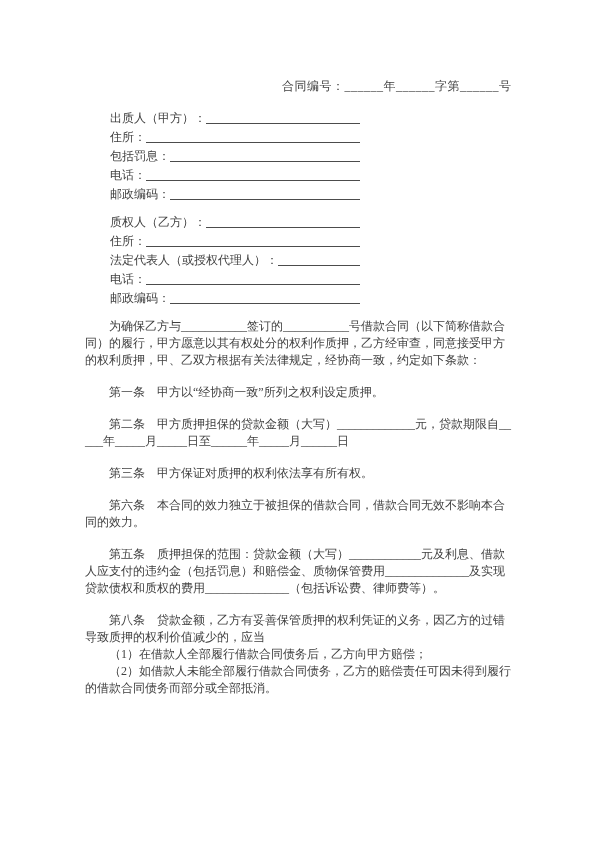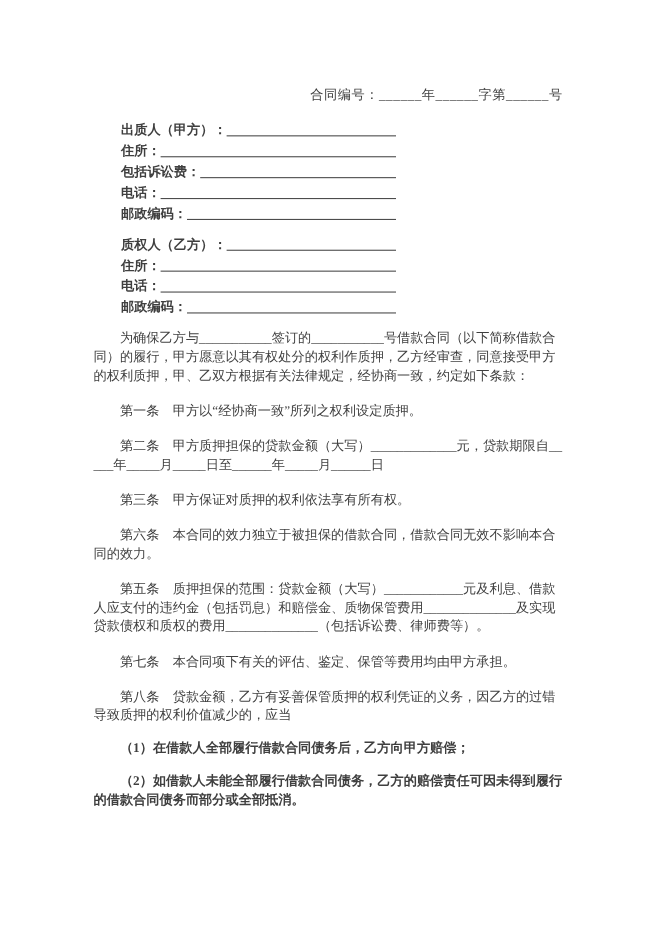--- a/index.html
+++ b/index.html
@@ -22,21 +22,20 @@
     font-size: 12px;
     line-height: 17px;
   }
   .contract-no {
     margin-left: 197px;
     white-space: nowrap;
     letter-spacing: 0.5px;
   }
   .fields {
     margin-left: 25px;
-    font-weight: bold;
   }
   .fields.party-a { margin-top: 13px; }
   .fields.party-b { margin-top: 9px; }
   .frow {
     display: flex;
     width: 250px;
     height: 19px;
     align-items: flex-end;
   }
   .frow .label {
@@ -48,61 +47,65 @@
     margin-bottom: 3px;
     min-width: 30px;
   }
   .para {
     margin: 15px 0 0 0;
     text-indent: 2em;
     line-height: 17px;
     word-break: break-all;
   }
   .para.intro { margin-top: 11px; }
-  .para.sub { margin-top: 13px; font-weight: bold; }
+  .para.sub { margin-top: 0; }
   .art-no { margin-right: 1em; }
 </style>
 </head>
 <body>
 
 <div class="page">
   <div class="doc-body">
 
     <div class="contract-no">合同编号：______年______字第______号</div>
 
     <div class="fields party-a">
       <div class="frow">
         <span class="label">出质人（甲方）：</span>
         <span class="blank"></span>
       </div>
       <div class="frow">
         <span class="label">住所：</span>
         <span class="blank"></span>
       </div>
       <div class="frow">
-        <span class="label">包括诉讼费：</span>
+        <span class="label">包括罚息：</span>
         <span class="blank"></span>
       </div>
       <div class="frow">
         <span class="label">电话：</span>
         <span class="blank"></span>
       </div>
       <div class="frow">
         <span class="label">邮政编码：</span>
         <span class="blank"></span>
       </div>
     </div>
 
     <div class="fields party-b">
       <div class="frow">
         <span class="label">质权人（乙方）：</span>
         <span class="blank"></span>
       </div>
       <div class="frow">
         <span class="label">住所：</span>
+        <span class="blank"></span>
+      </div>
+      <div class="frow">
+        <span class="label">法定代表人（或授权代理人）：</span>
         <span class="blank"></span>
       </div>
       <div class="frow">
         <span class="label">电话：</span>
         <span class="blank"></span>
       </div>
       <div class="frow">
         <span class="label">邮政编码：</span>
         <span class="blank"></span>
       </div>
@@ -119,22 +122,19 @@
     <p class="para">
       <span class="art-no">第三条</span><span>甲方保证对质押的权利依法享有所有权。</span>
     </p>
     <p class="para">
       <span class="art-no">第六条</span><span>本合同的效力独立于被担保的借款合同，借款合同无效不影响本合同的效力。</span>
     </p>
     <p class="para">
       <span class="art-no">第五条</span><span>质押担保的范围：贷款金额（大写）____________元及利息、借款人应支付的违约金（包括罚息）和赔偿金、质物保管费用______________及实现贷款债权和质权的费用______________（包括诉讼费、律师费等）。</span>
     </p>
     <p class="para">
-      <span class="art-no">第七条</span><span>本合同项下有关的评估、鉴定、保管等费用均由甲方承担。</span>
-    </p>
-    <p class="para">
       <span class="art-no">第八条</span><span>贷款金额，乙方有妥善保管质押的权利凭证的义务，因乙方的过错导致质押的权利价值减少的，应当</span>
     </p>
     <p class="para sub">（1）在借款人全部履行借款合同债务后，乙方向甲方赔偿；</p>
     <p class="para sub">（2）如借款人未能全部履行借款合同债务，乙方的赔偿责任可因未得到履行的借款合同债务而部分或全部抵消。</p>
 
   </div>
 </div>
 
 </body></html>

